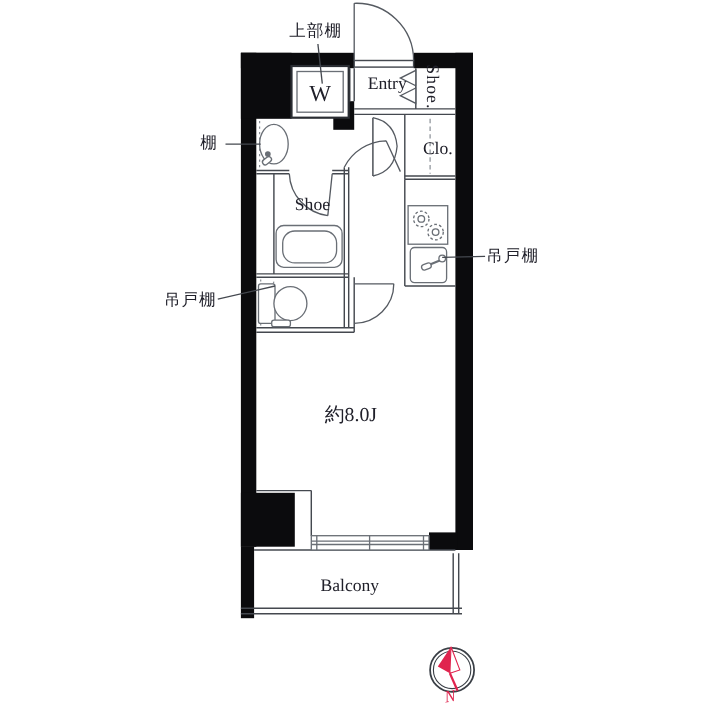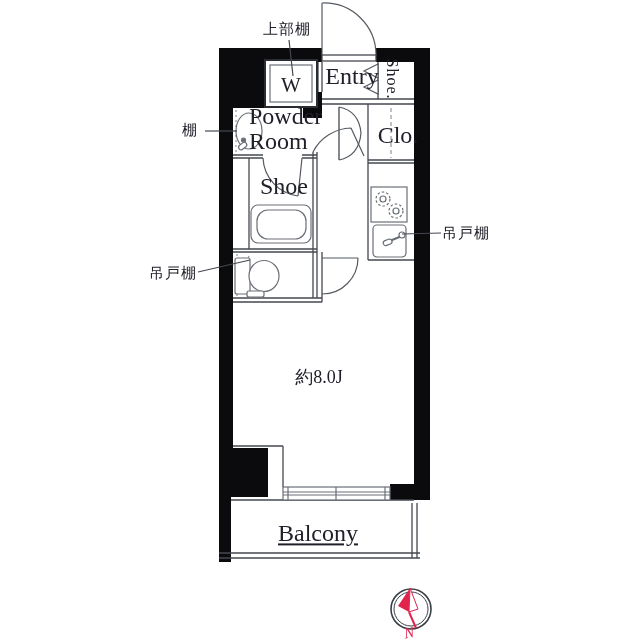--- a/index.html
+++ b/index.html
@@ -13,25 +13,25 @@
   }
   html,body{margin:0;padding:0;background:var(--background);}
   #plan{
     position:relative;width:640px;height:640px;background:var(--background);
     font-family:"Liberation Serif","DejaVu Serif",serif;color:var(--text);
     overflow:hidden;
   }
   #plan svg{position:absolute;left:0;top:0;}
   .lbl{
     position:absolute;transform:translate(-50%,-50%);
-    white-space:nowrap;line-height:1.05;text-align:left;
+    white-space:nowrap;line-height:1.05;text-align:right;
     color:var(--text);
   }
   .jp{font-size:15px;letter-spacing:1px;}
-  .room{font-size:24px;}
+  .room{font-size:16px;}
   .wrap{white-space:normal;width:84px;}
   .vert{writing-mode:vertical-rl;letter-spacing:1px;font-size:16px;}
   .big{font-size:21px;letter-spacing:1px;}
   .area{font-size:18px;}
   .wlabel{font-size:21px;}
 </style>
 </head>
 <body>
 
 <div id="plan">
@@ -170,23 +170,22 @@
       <path d="M410,588 L398,606 L409,612 Z" fill="var(--compass-red)"></path>
       <path d="M410,588 L418,609 L409,612 Z" fill="#fff" stroke="var(--compass-red)" stroke-width="1"></path>
       <path d="M409,612 L416,628" stroke="var(--compass-red)" stroke-width="2" fill="none"></path>
       <text x="404" y="638" font-size="15" font-style="italic" fill="var(--compass-red)" font-family="Liberation Serif, serif" transform="rotate(-10 408 632)">N</text>
     </g>
   </svg>
 
   <div class="lbl jp" style="left:287px;top:30px;">上部棚</div>
   <div class="lbl room" style="left:352px;top:77px;">Entry</div>
   <div class="lbl vert" style="left:392px;top:79px;transform:translate(-50%,-50%);">Shoe.</div>
-  <div class="lbl room wrap" style="left:291px;top:129px;">Powder Room</div>
   <div class="lbl room" style="left:398px;top:136px;">Clo.</div>
   <div class="lbl room" style="left:284px;top:187px;">Shoe</div>
   <div class="lbl jp" style="left:190px;top:131px;">棚</div>
   <div class="lbl jp" style="left:173px;top:274px;">吊戸棚</div>
   <div class="lbl jp" style="left:466px;top:234px;">吊戸棚</div>
   <div class="lbl area" style="left:319px;top:377px;">約8.0J</div>
-  <div class="lbl room" style="left:318px;top:534px;text-decoration:underline;">Balcony</div>
+  <div class="lbl room" style="left:318px;top:534px;">Balcony</div>
   <div class="lbl wlabel" style="left:291px;top:85px;">W</div>
 
 </div>
 
 </body></html>

